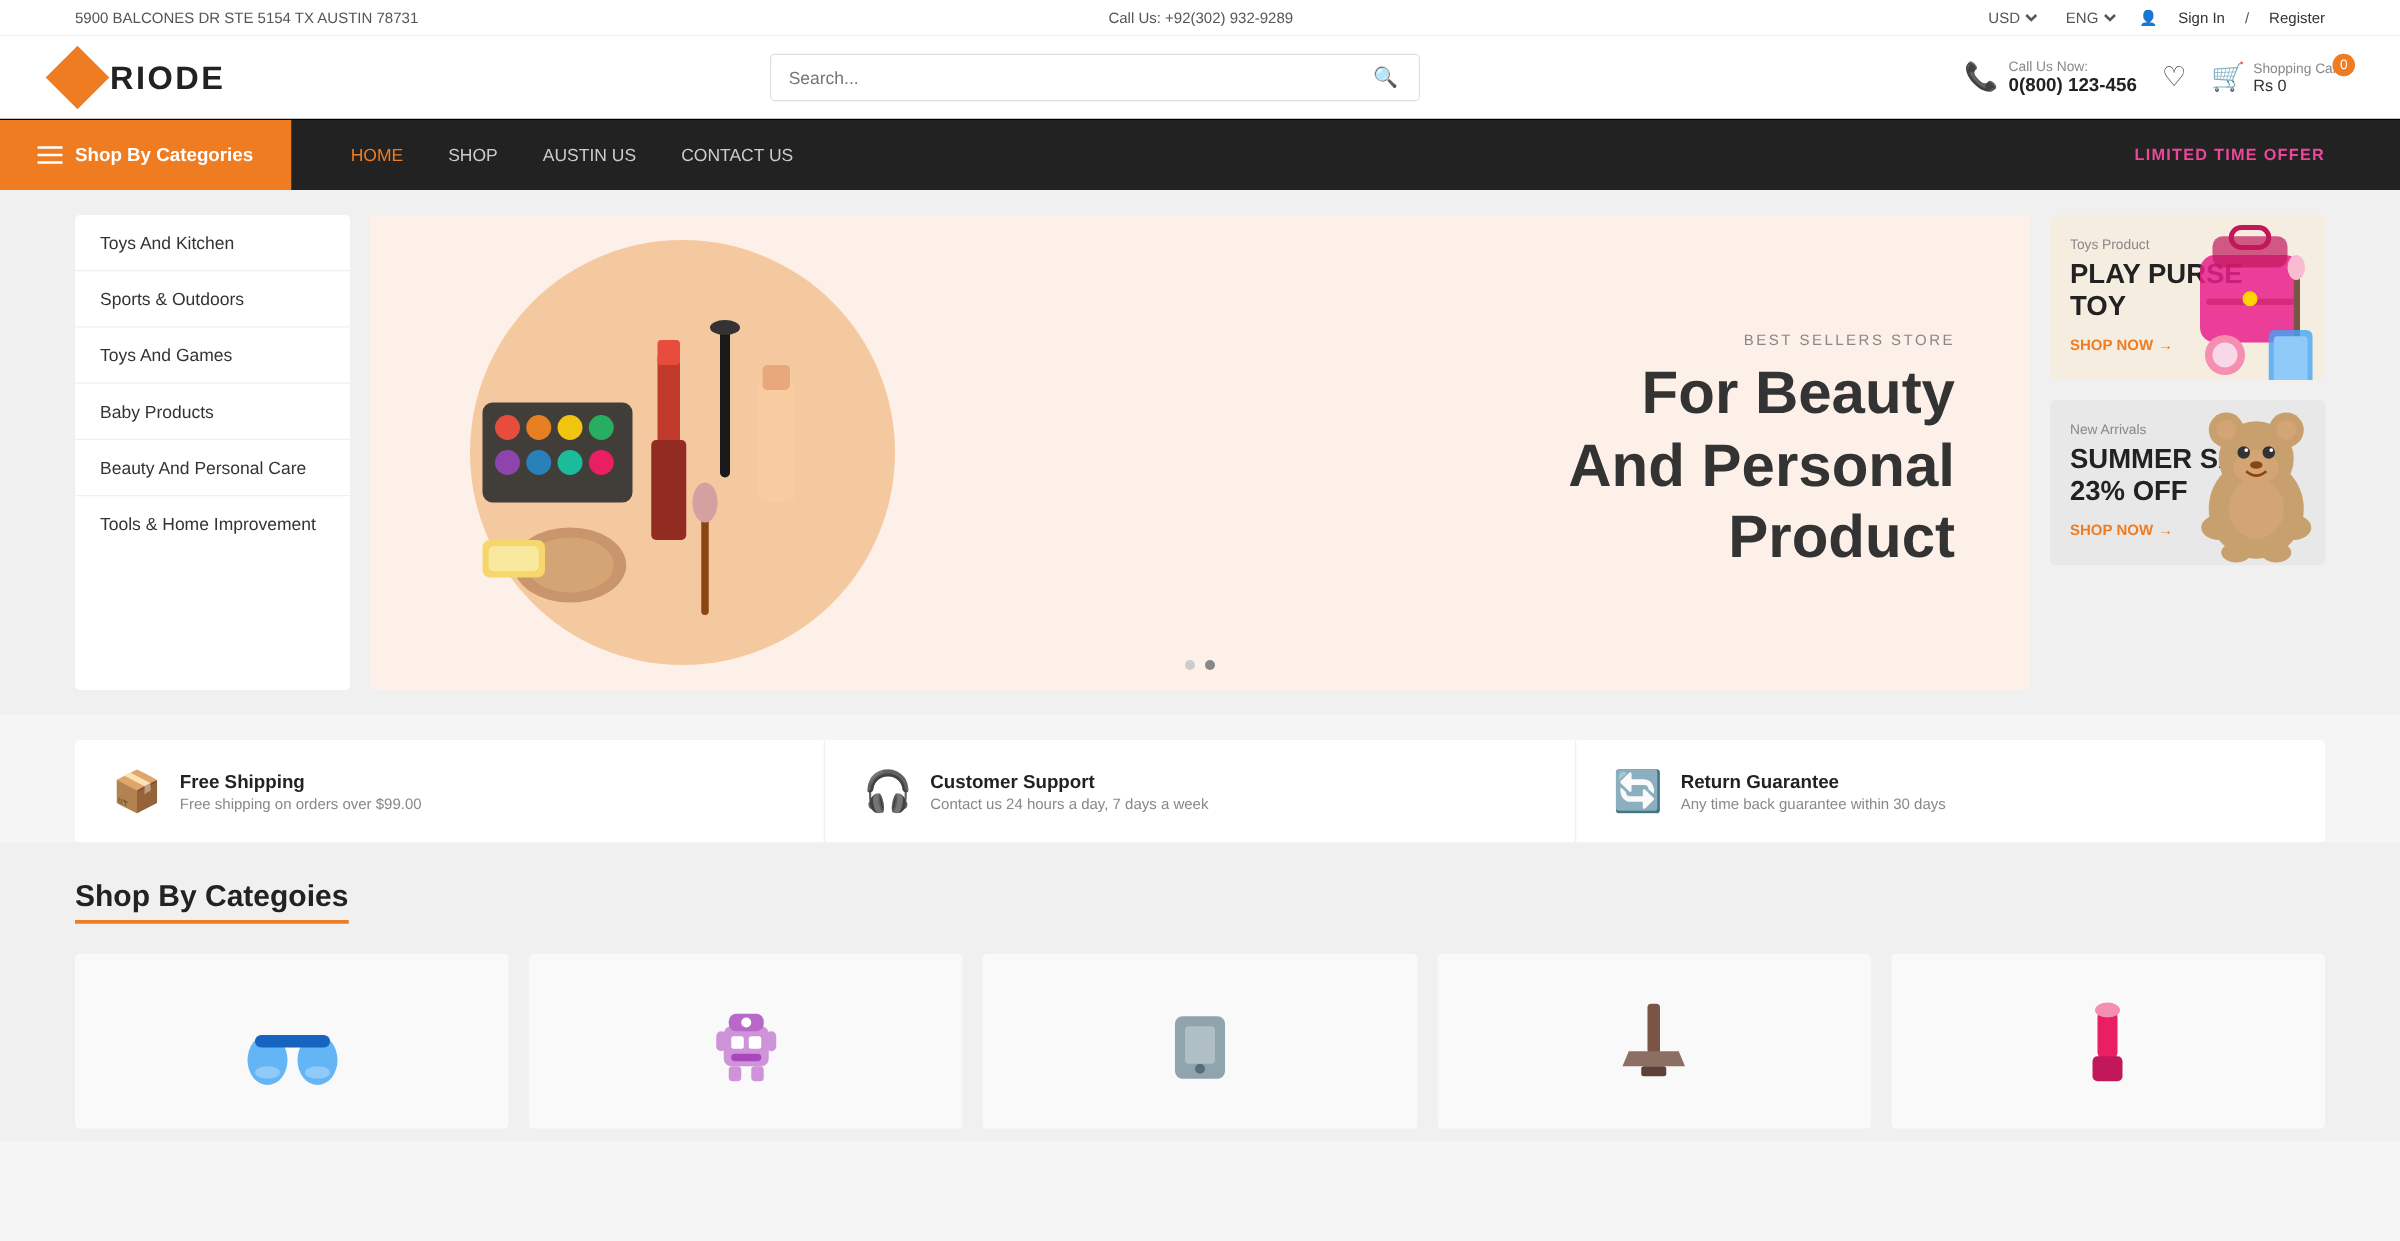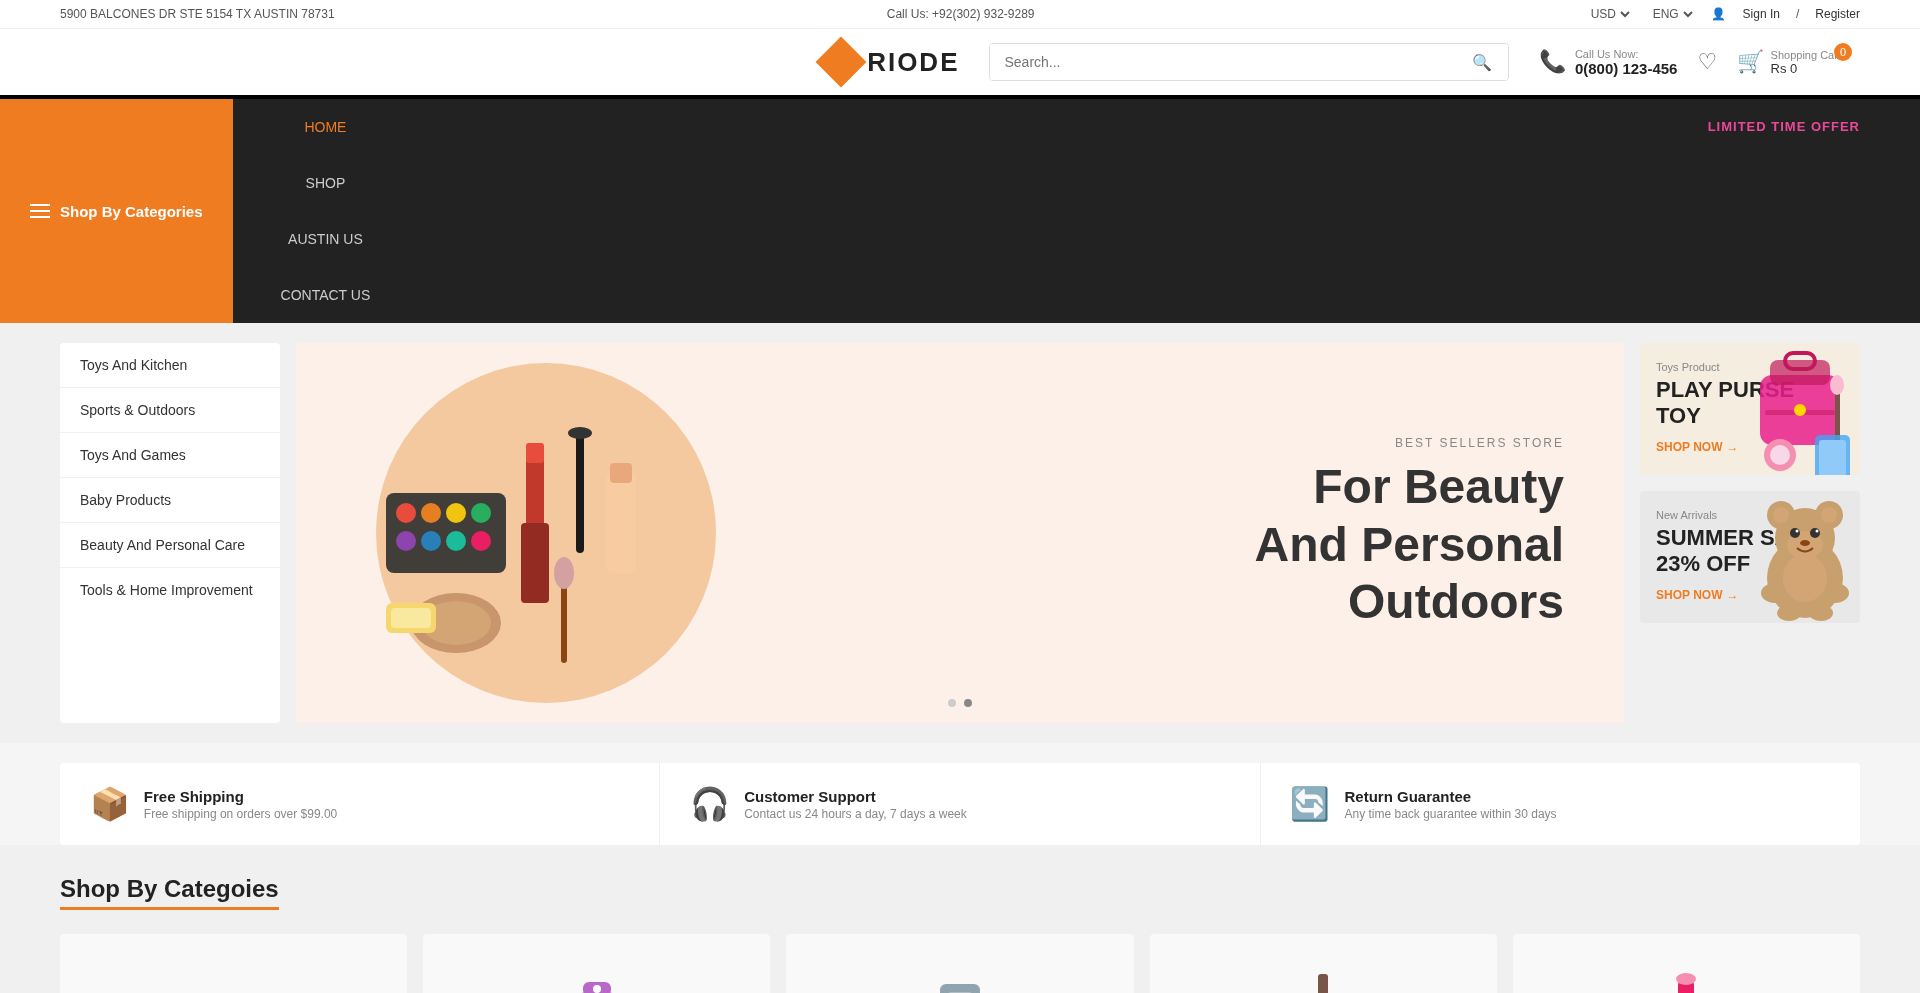--- a/index.html
+++ b/index.html
@@ -15,25 +15,25 @@
       justify-content: space-between;
       font-size: 12px;
       color: #555;
     }
     .top-bar-right { display: flex; align-items: center; gap: 16px; }
     .top-bar-right select { border: none; background: transparent; font-size: 12px; color: #555; cursor: pointer; }
 
     
     .header {
       background: #fff;
-      padding: 14px 76px;
-      display: flex;
-      align-items: center;
-      justify-content: flex-end;
-      border-bottom: 4px solid #000000;
+      padding: 14px 44px;
+      display: flex;
+      align-items: center;
+      justify-content: space-between;
+      border-bottom: 1px solid #000000;
     }
     .logo { display: flex; align-items: center; gap: 8px; text-decoration: none; }
     .logo-diamond {
       width: 36px; height: 36px;
       background: #f07c22;
       transform: rotate(45deg);
       display: inline-block;
     }
     .logo-text { font-size: 26px; font-weight: 700; color: #222; letter-spacing: 2px; }
 
@@ -91,21 +91,21 @@
       border: none;
       cursor: pointer;
       display: flex;
       align-items: center;
       gap: 10px;
       min-height: 56px;
       white-space: nowrap;
     }
     .hamburger { display: flex; flex-direction: column; gap: 4px; }
     .hamburger span { width: 20px; height: 2px; background: #fff; display: block; }
-    .nav-links { display: flex; align-items: center; gap: 0; margin-left: 30px; flex-direction: column; }
+    .nav-links { display: flex; align-items: center; gap: 0; margin-left: 30px; }
     .nav-link {
       color: #ccc;
       text-decoration: none;
       padding: 0 18px;
       font-size: 14px;
       font-weight: 500;
       line-height: 56px;
       transition: color 0.2s;
     }
     .nav-link.active, .nav-link:hover { color: #f07c22; }
@@ -438,21 +438,21 @@
           <rect x="10" y="210" width="50" height="30" rx="6" fill="#f5d76e"></rect>
           <rect x="15" y="215" width="40" height="20" rx="4" fill="#f9e99f"></rect>
         </svg>
       </div>
 
       <div class="hero-text">
         <div class="hero-subtitle">BEST SELLERS STORE</div>
         <div class="hero-title">
           <span>For Beauty</span><br>
           <span>And Personal</span><br>
-          <span>Outdoors</span>
+          <span>Product</span>
         </div>
       </div>
 
       <div class="slider-dots">
         <div class="dot"></div>
         <div class="dot active"></div>
       </div>
     </div>
   </div>
 

